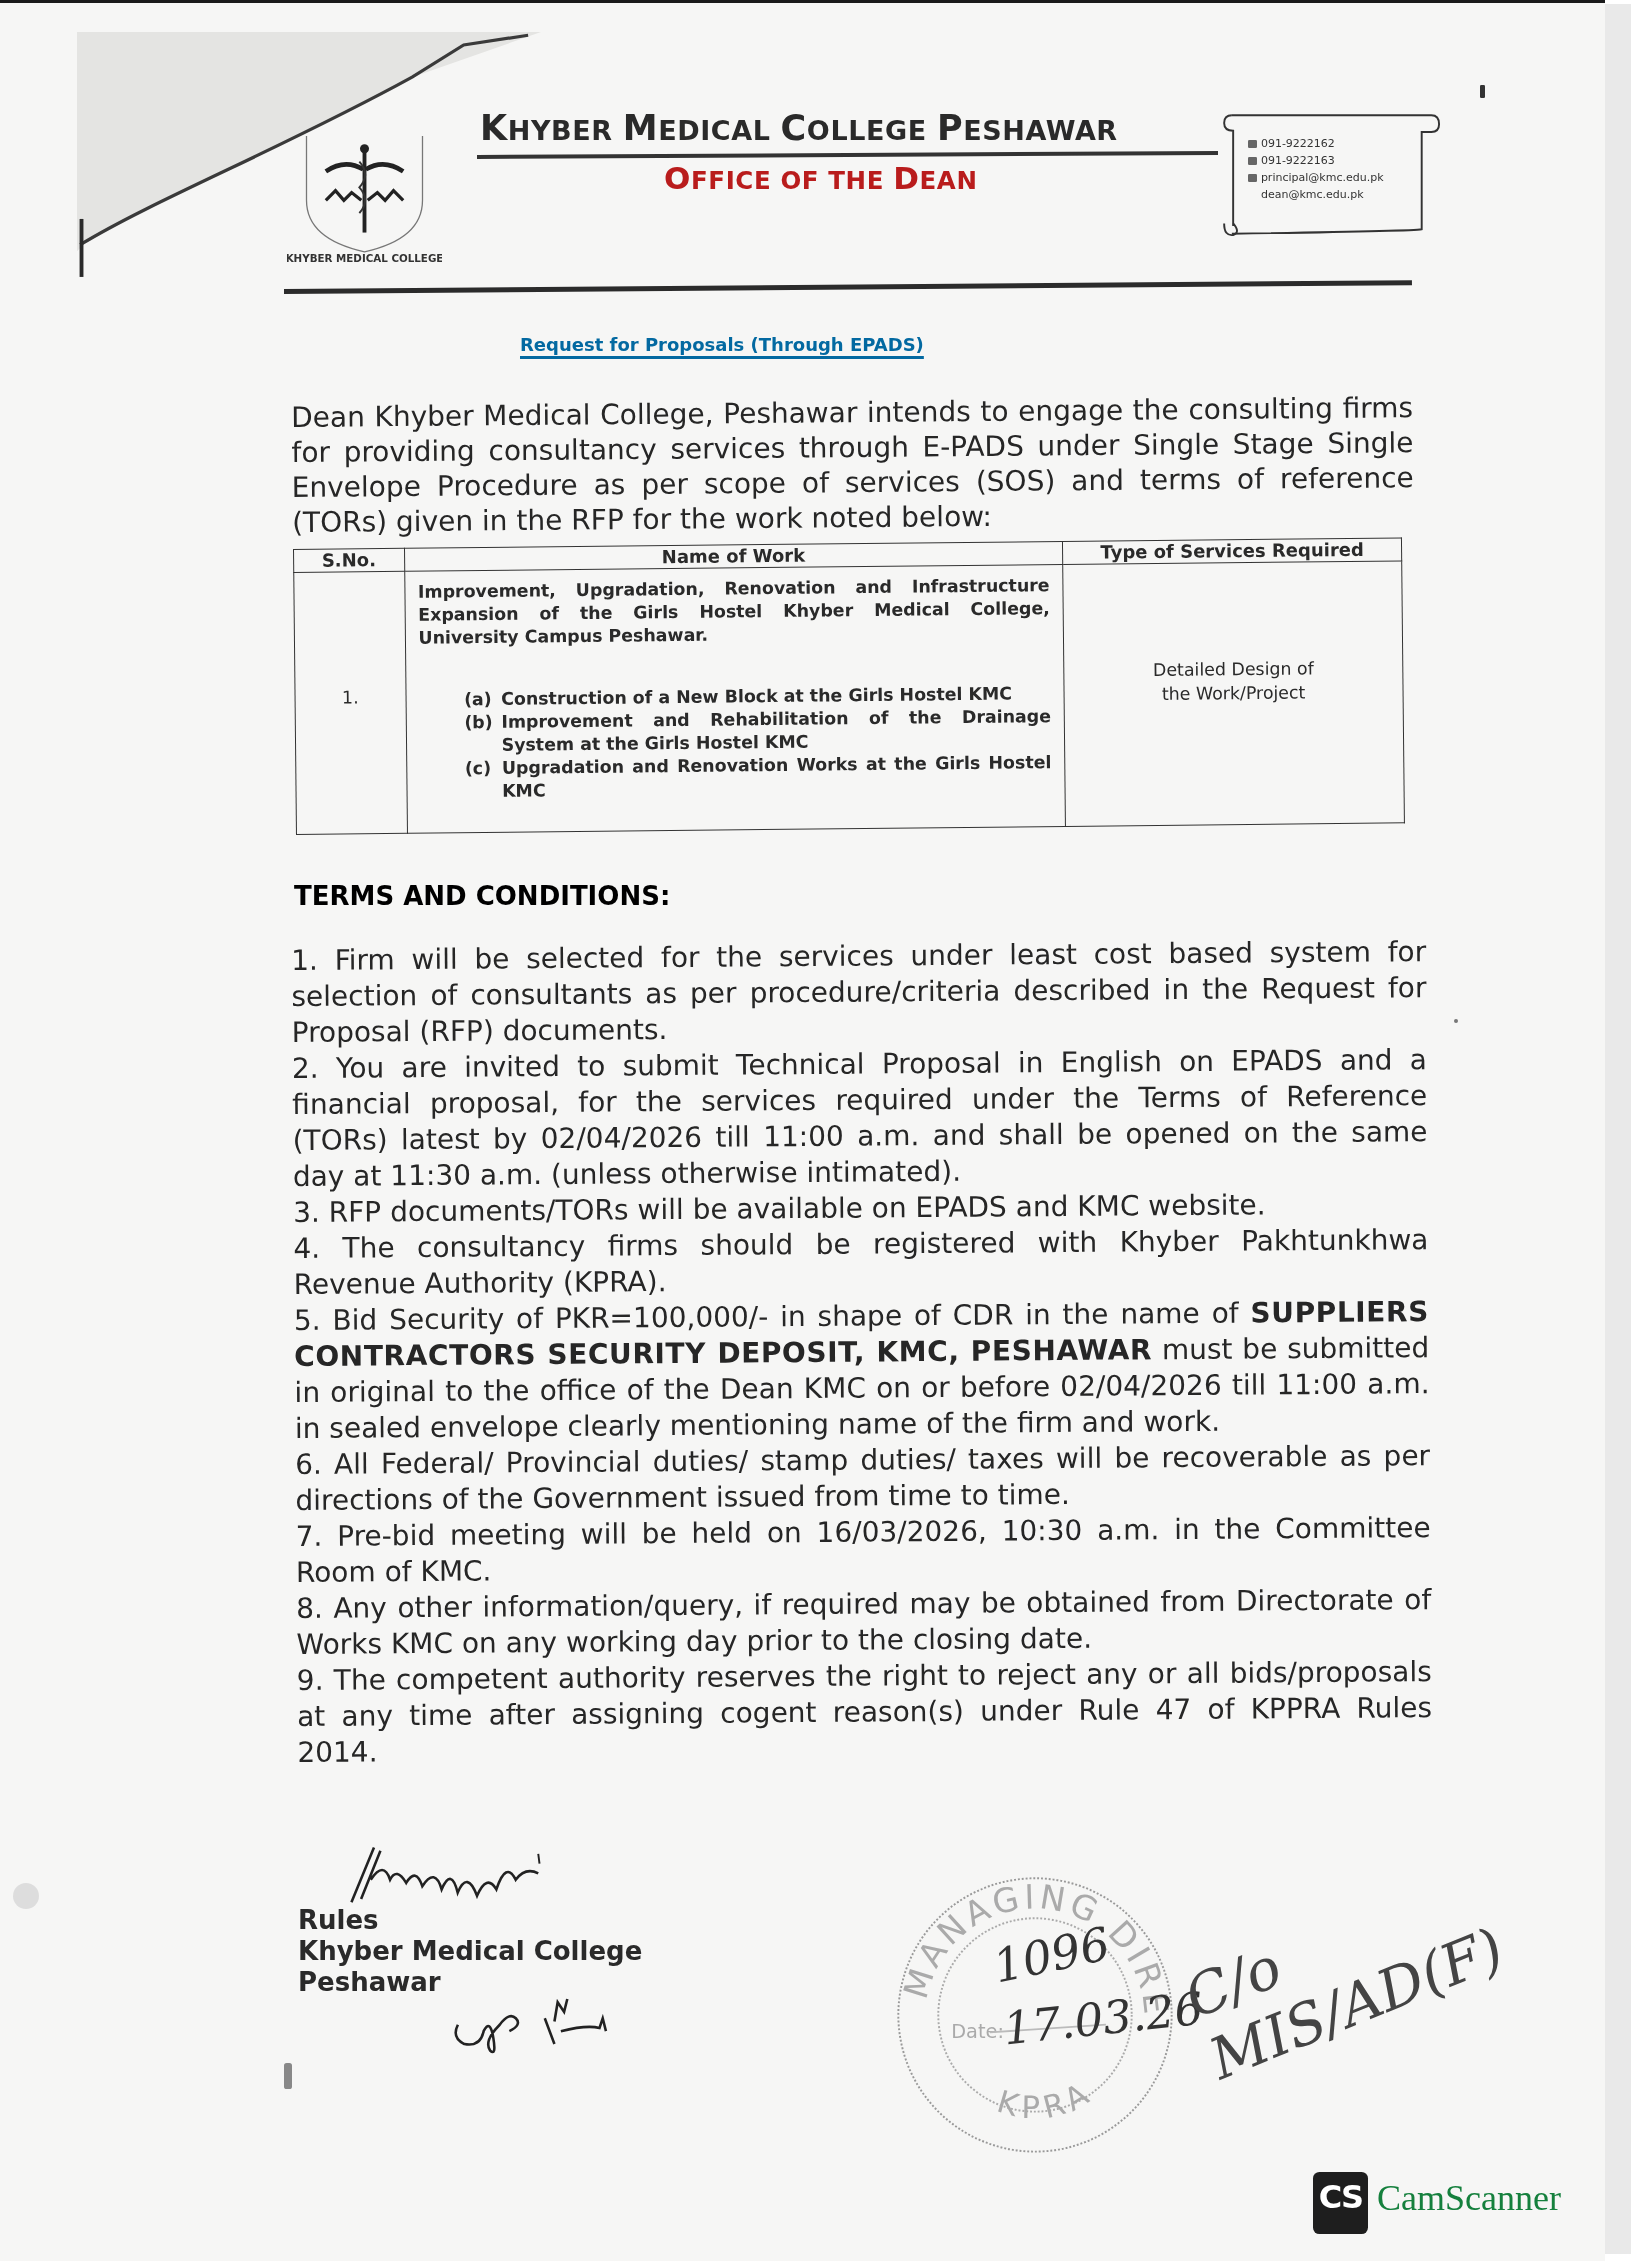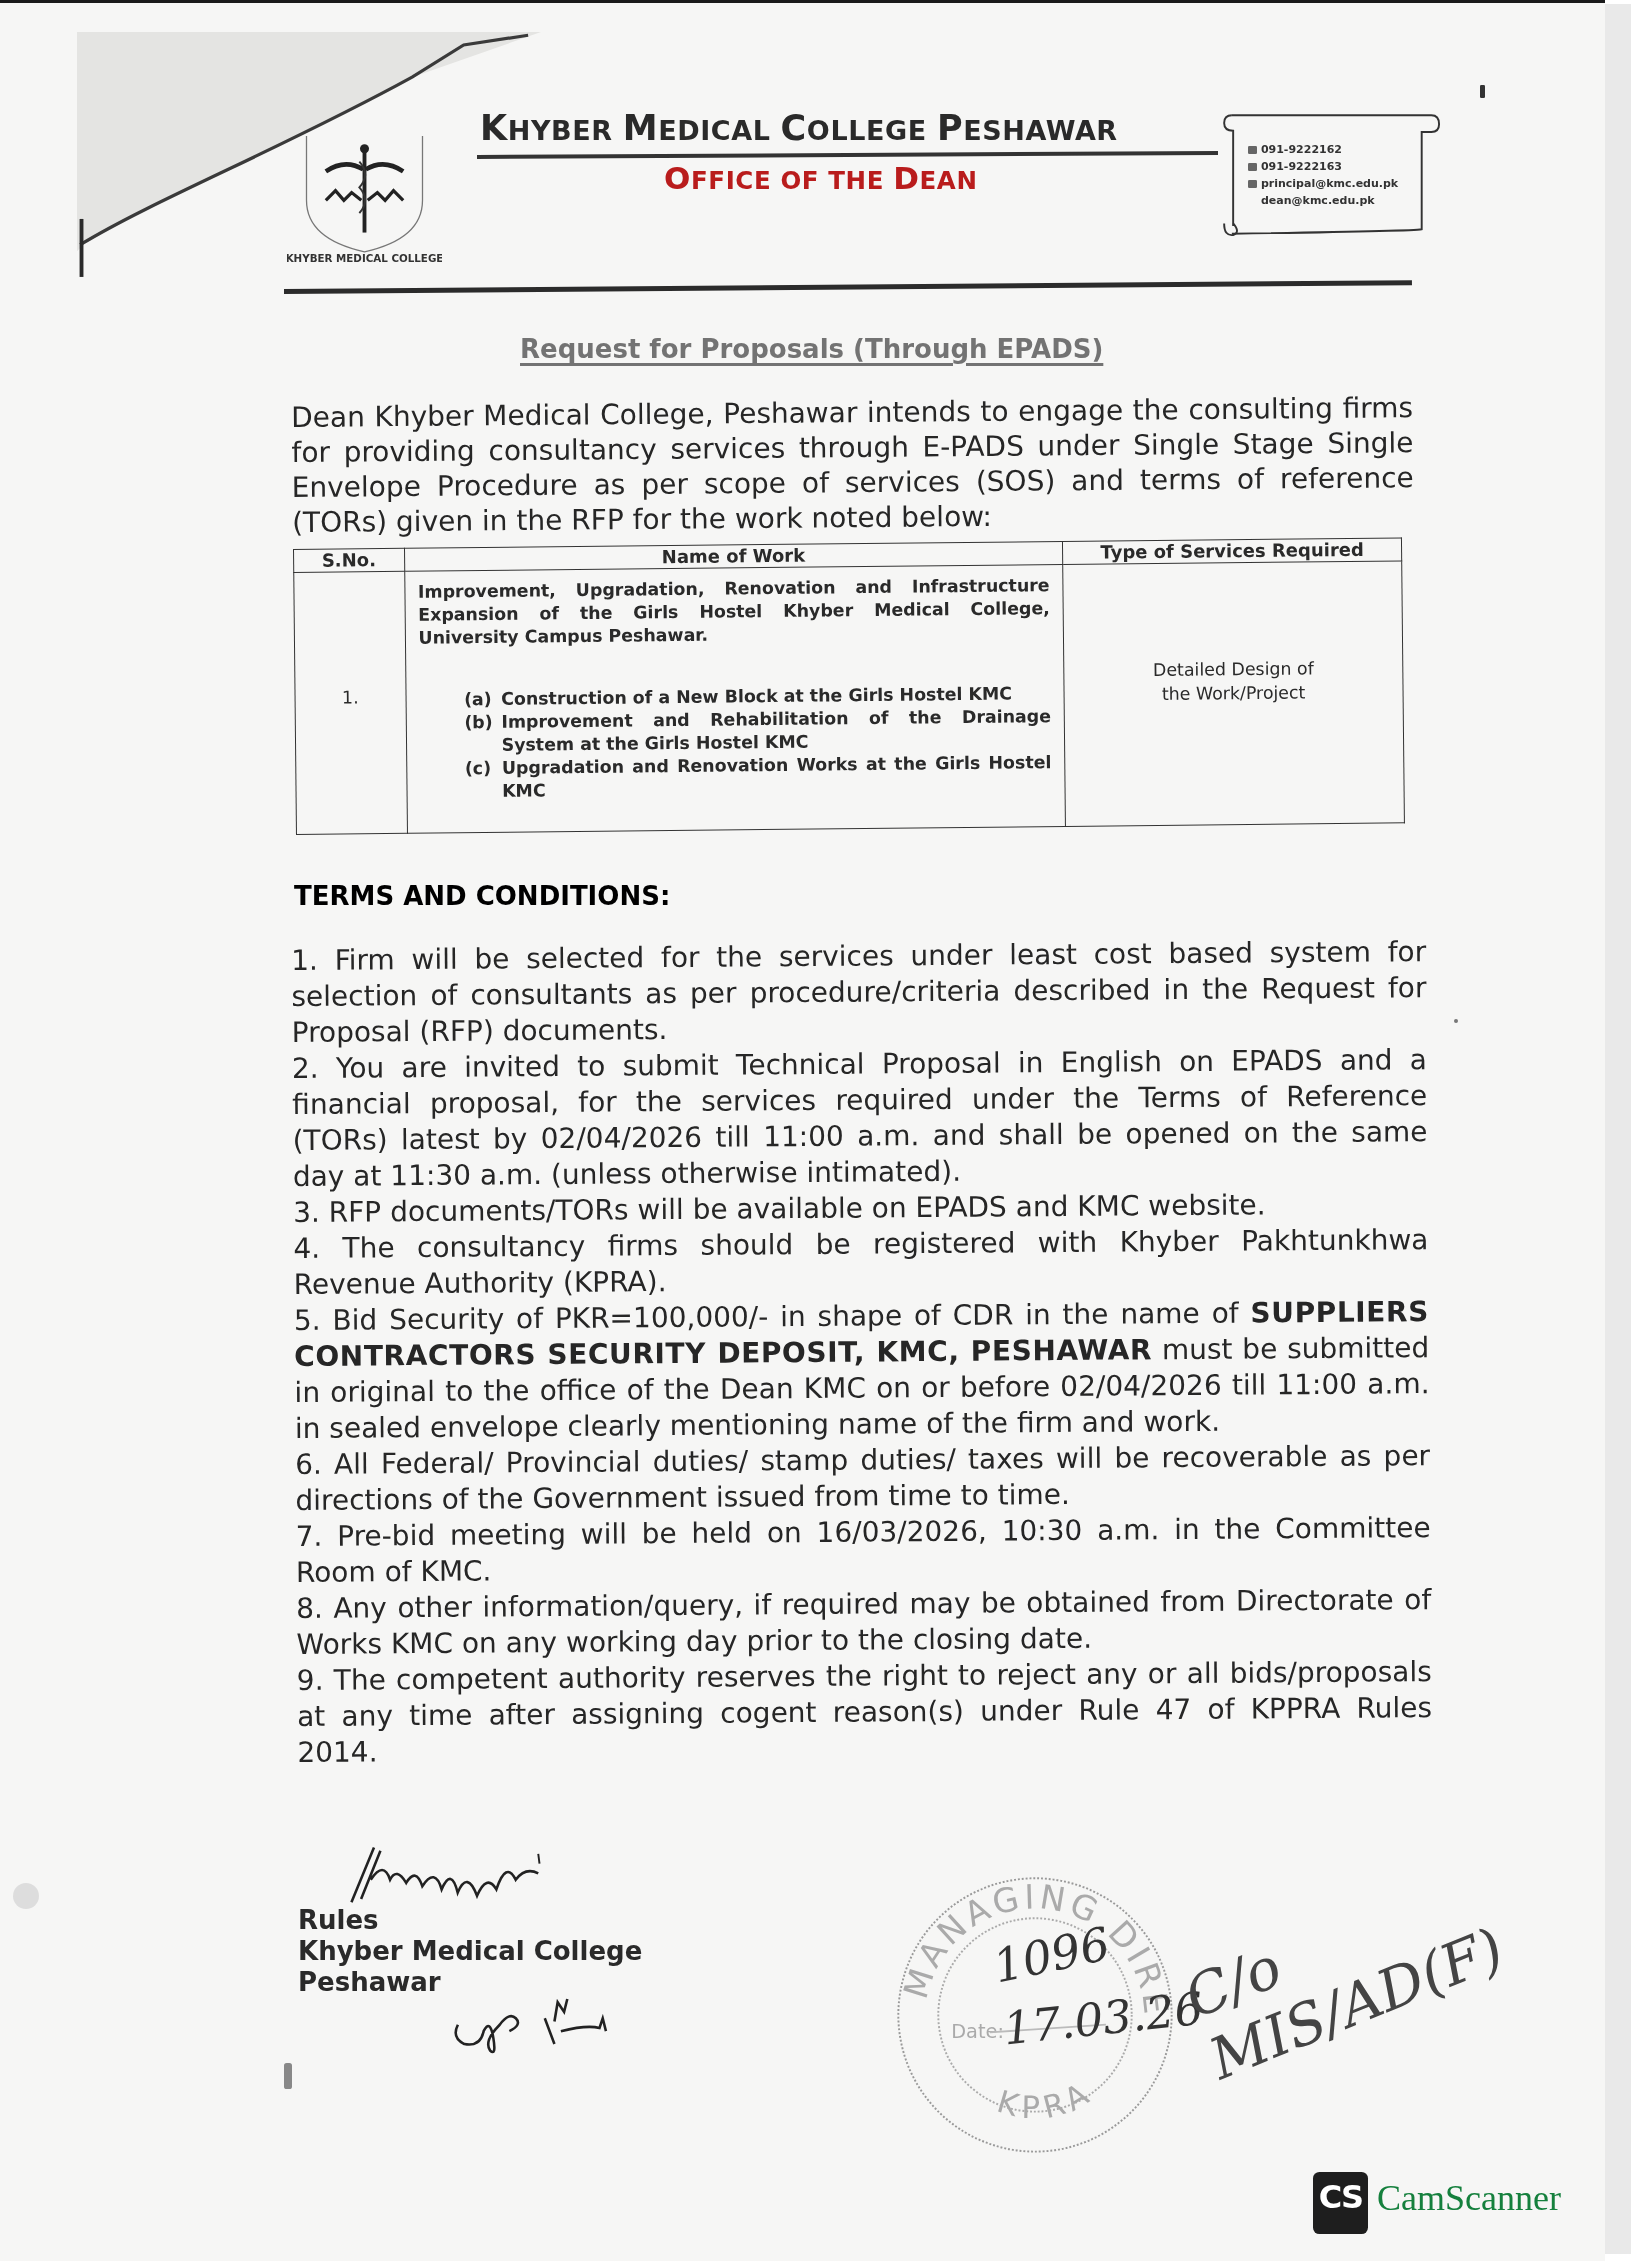--- a/index.html
+++ b/index.html
@@ -27,30 +27,30 @@
     font-family: "DejaVu Sans", sans-serif; color: #2a2a2a;
   }
   .college-title .sc { font-size: 27px; margin-top: 48px; }
   .title-underline { left: 477px; top: 153px; width: 741px; height: 3.9px; background: #333; transform: rotate(-0.3deg); }
   .office-title {
     left: 664px; top: 160px; font-size: 31px; font-weight: bold; color: #b91c1c; letter-spacing: 0.6px;
   }
   .office-title .sc { font-size: 24.5px; }
   .contact-box { left: 1219px; top: 110px; width: 222px; height: 129px; }
   .contact-lines {
-    left: 1248px; top: 135px; font-size: 11px; line-height: 17px; color: #333; font-weight: bold; margin-top: 6px;
+    left: 1248px; top: 135px; font-size: 11px; line-height: 17px; color: #333; font-weight: normal;
   }
   .contact-lines .ci { display: inline-block; width: 9px; height: 7.7px; background: #666; margin-right: 3.9px; vertical-align: middle; border-radius: 1.3px; }
   .contact-lines .indent { padding-left: 13px; }
   .header-rule { left: 284px; top: 289px; width: 1128px; height: 4.5px; background: #2b2b2b; transform: rotate(-0.45deg); transform-origin: left center; }
 
   
   .doc-title {
-    left: 520px; top: 334px; font-size: 26px; font-weight: bold; text-decoration: underline;
-    text-decoration-thickness: 2.6px; text-underline-offset: 5.2px; color: #737373;
+    left: 520px; top: 334px; font-size: 18px; font-weight: bold; text-decoration: underline;
+    text-decoration-thickness: 2.6px; text-underline-offset: 5.2px; color: #0369a1;
   }
 
   .intro {
     left: 291px; top: 400px; width: 1122px; font-size: 28px; line-height: 35px; text-align: justify;
     text-align-last: left; color: #262626; transform: rotate(-0.5deg); transform-origin: left top;
   }
 
   
   .tbl {
     left: 293px; top: 549px; width: 1109px; border-collapse: collapse; transform: rotate(-0.6deg);

